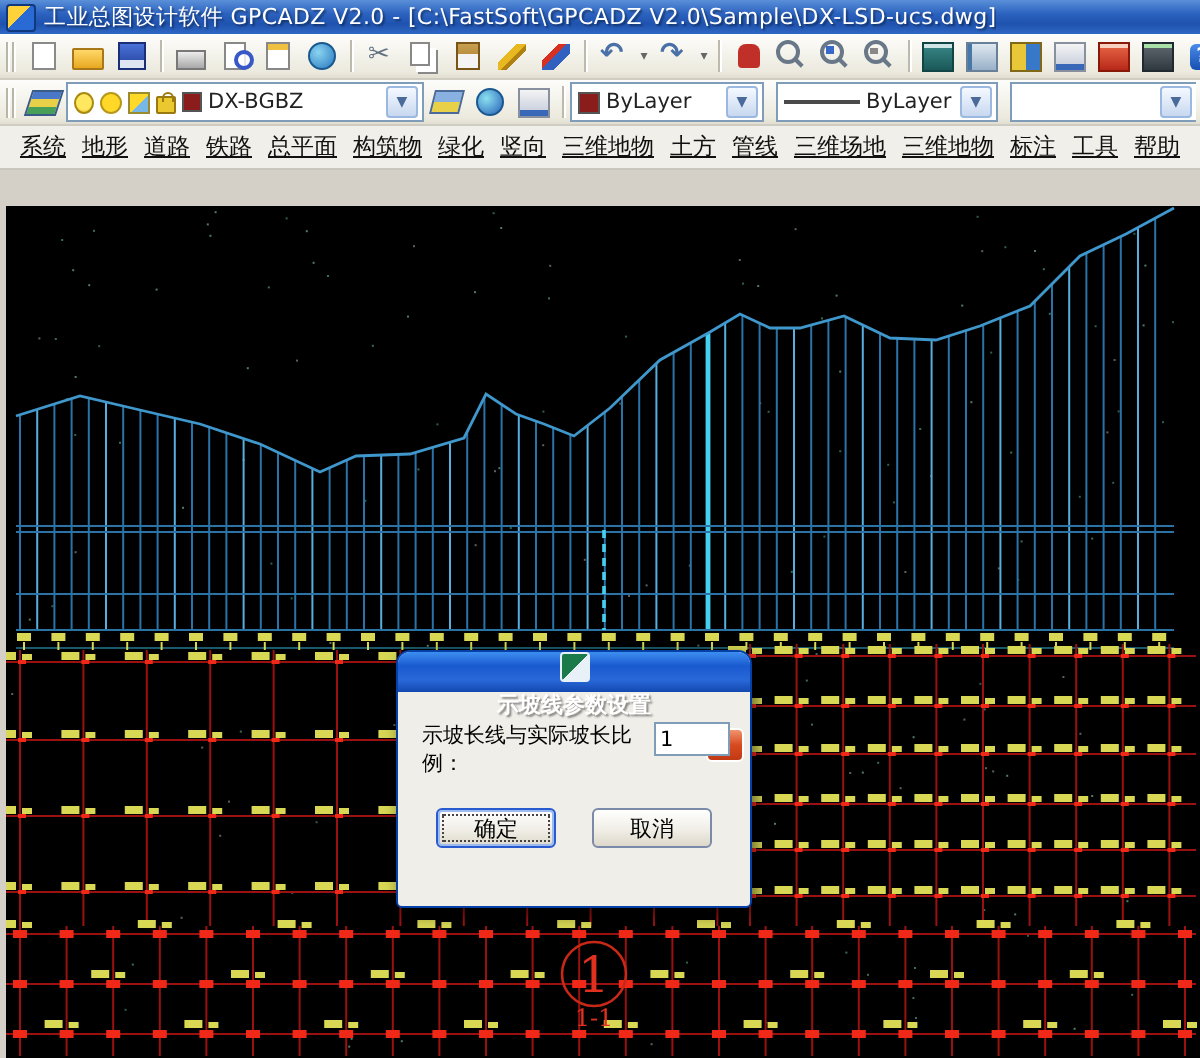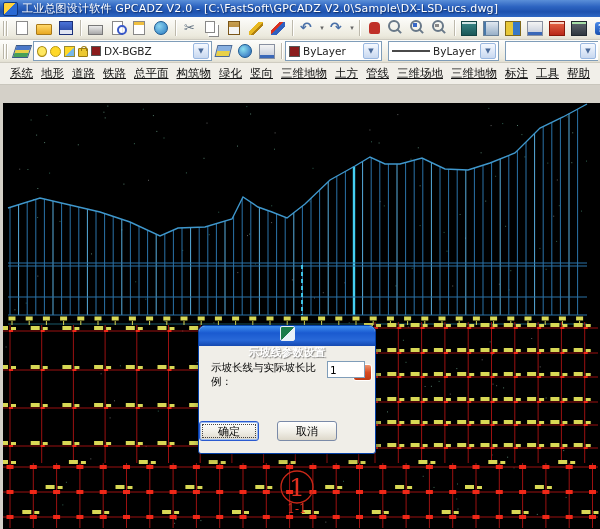--- a/index.html
+++ b/index.html
@@ -105,21 +105,21 @@
   .dlg-icon{width:13px;height:13px;border-radius:2px;border:1px solid #e8f0f8;flex:0 0 auto;
     background:linear-gradient(135deg,#1a7a4a 0 50%,#e8f0f8 50% 100%);}
   .dlg-title{color:#fff;font-weight:bold;font-size:11px;text-shadow:1px 1px 1px rgba(0,0,0,.45);white-space:nowrap;}
   .dlg-close{margin-left:auto;width:17px;height:15px;border:1px solid #fff;border-radius:3px;
     background:linear-gradient(180deg,#f0956f,#d84a20 50%,#c03a14);color:#fff;font-size:9px;font-weight:bold;
     display:flex;align-items:center;justify-content:center;flex:0 0 auto;}
   .dlg-row{display:flex;align-items:flex-start;margin:15px 10px 0 12px;font-size:10.5px;color:#000;}
   .dlg-row + .dlg-row{margin-top:11px;}
   .dlg-input{margin-left:auto;width:32px;height:15px;border:1px solid #7f9db9;background:#fff;
     font-size:10.5px;padding:0 2px;font-family:"DejaVu Sans","Liberation Sans",sans-serif;}
-  .dlg-btns{display:flex;justify-content:flex-start;gap:18px;margin-top:32px;}
+  .dlg-btns{display:flex;justify-content:center;gap:18px;margin-top:15px;}
   .btn{width:58px;height:18px;border:1px solid #7a8aa8;border-radius:3px;font-size:11px;color:#000;
     background:linear-gradient(180deg,#fff,#f0eee6 55%,#ddd8ca);display:flex;align-items:center;justify-content:center;}
   .btn-focus{border-color:#2a5ad0;box-shadow:0 0 0 1px #9cbcf0 inset;outline:1px dotted #444;outline-offset:-4px;}
 </style>
 </head>
 <body>
 
 <div class="window">
 
   <div class="titlebar">

